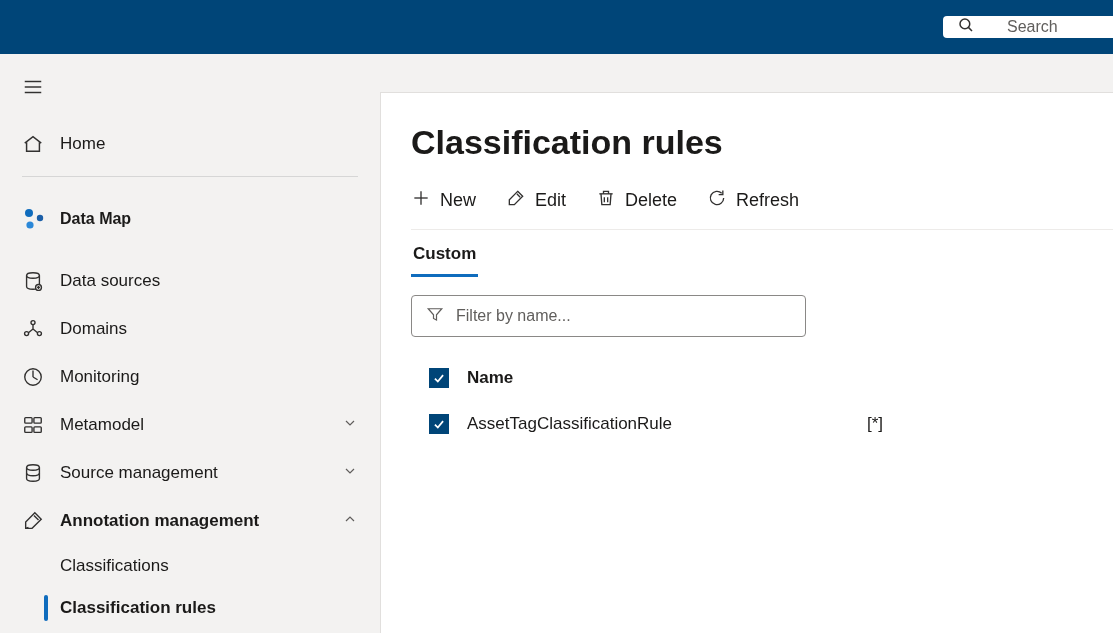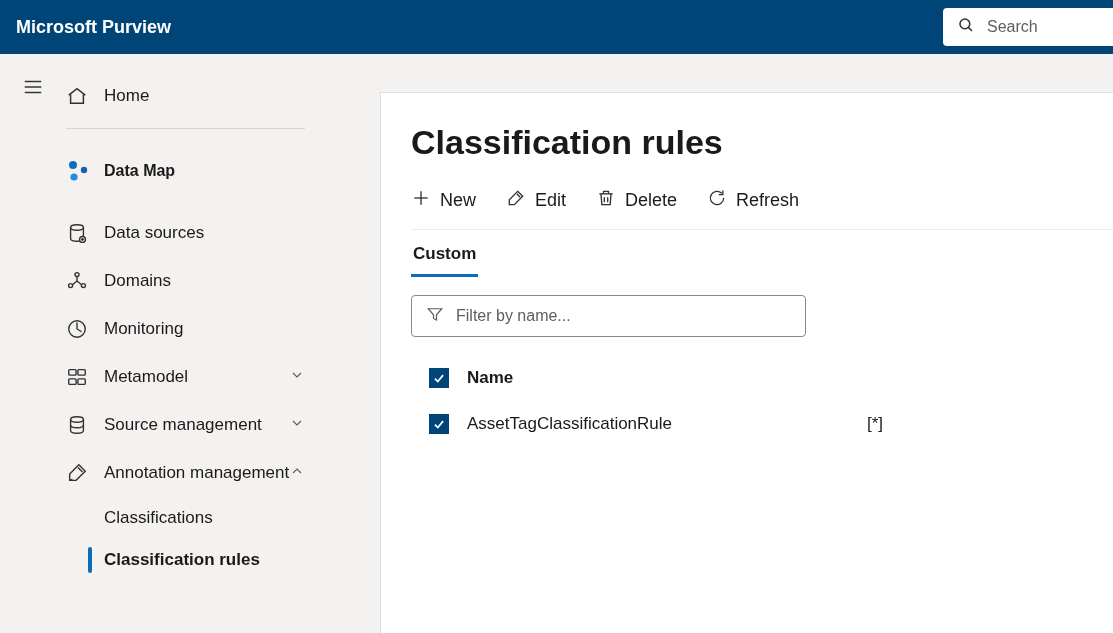--- a/index.html
+++ b/index.html
@@ -2,27 +2,27 @@
 <html><head>
 <meta charset="utf-8">
 <style>
   * { box-sizing: border-box; }
   html, body { margin:0; padding:0; font-family: "Segoe UI", -apple-system, BlinkMacSystemFont, sans-serif; color:#1b1a19; background:#f3f2f1; }
   .app { width:1113px; height:633px; display:flex; flex-direction:column; overflow:hidden; }
   
   .topbar { background:#004578; height:54px; display:flex; align-items:center; color:#fff; }
   .topbar .title { padding-left:16px; font-size:18px; font-weight:600; }
   .topbar .spacer { flex:1; }
-  .searchbox { background:#fff; border-radius:4px 0 0 4px; display:flex; align-items:center; width:170px; height:38px; margin-right:0; padding:0 14px; }
+  .searchbox { background:#fff; border-radius:4px 0 0 4px; display:flex; align-items:center; width:170px; height:22px; margin-right:0; padding:0 14px;gap:20px; }
   .searchbox svg { color:#323130; }
   .searchbox input { border:none; outline:none; font-size:16px; margin-left:10px; background:transparent; width:100px; color:#323130; }
   .searchbox input::placeholder { color:#605e5c; }
   
   .body { flex:1; display:flex; min-height:0; }
-  .sidebar { width:380px; background:#f3f2f1; display:flex; flex-direction:row; padding-top:18px; }
+  .sidebar { width:380px; background:#f3f2f1; display:flex; flex-direction:column; padding-top:18px; }
   .hamburger { padding:4px 0 18px 22px; }
   .hamburger svg { color:#323130; }
   .sidebar-inner { padding:0 22px; }
   .nav-item { display:flex; align-items:center; height:48px; font-size:17px; color:#1b1a19; cursor:pointer; }
   .nav-item .icon-slot { width:38px; display:flex; align-items:center; justify-content:flex-start; color:#323130; }
   .nav-item .label {}
   .nav-item .caret { margin-left:auto; color:#605e5c; }
   .nav-item.header .label { font-weight:600; font-size:16px; }
   .section-divider { border:none; border-top:1px solid #d6d6d6; margin:8px 0 18px 0; }
   .nav-sub { display:flex; align-items:center; height:42px; font-size:17px; color:#1b1a19; cursor:pointer; padding-left:38px; position:relative; }
@@ -52,21 +52,20 @@
   .cell-pattern { flex:1; font-size:17px; }
   .chk { width:20px; height:20px; background:#004578; display:flex; align-items:center; justify-content:center; cursor:pointer; }
   .chk svg { color:#fff; }
 </style>
 </head>
 <body>
 
 <div class="app">
 
   <div class="topbar">
-    <div class="title">Microsoft Purview</div>
     <div class="spacer"></div>
     <div class="searchbox">
       <span>
         <svg width="18" height="18" viewBox="0 0 24 24" fill="none" stroke="currentColor" stroke-width="2">
             <circle cx="10.5" cy="10.5" r="6.5"></circle>
             <line x1="20" y1="20" x2="15.2" y2="15.2"></line>
           </svg>
       </span>
       <input type="text" placeholder="Search" style="">
     </div>
@@ -176,21 +175,21 @@
         </div>
 
         <div class="nav-item">
           <span class="icon-slot">
             <svg width="22" height="22" viewBox="0 0 24 24" fill="none" stroke="currentColor" stroke-width="1.5">
                 <path d="M14 3l7 7-10 10H4v-7z"></path>
                 <path d="M13 6l5 5"></path>
                 <path d="M4 20l3-1"></path>
               </svg>
           </span>
-          <span class="label" style="font-weight:400">Annotation management</span>
+          <span class="label" style="font-weight:700">Annotation management</span>
           <span class="caret">
             <svg width="16" height="16" viewBox="0 0 24 24" fill="none" stroke="currentColor" stroke-width="1.8">
                 <polyline points="6 15 12 9 18 15"></polyline>
               </svg>
           </span>
         </div>
 
         <div class="nav-sub">
           <span>Classifications</span>
         </div>

